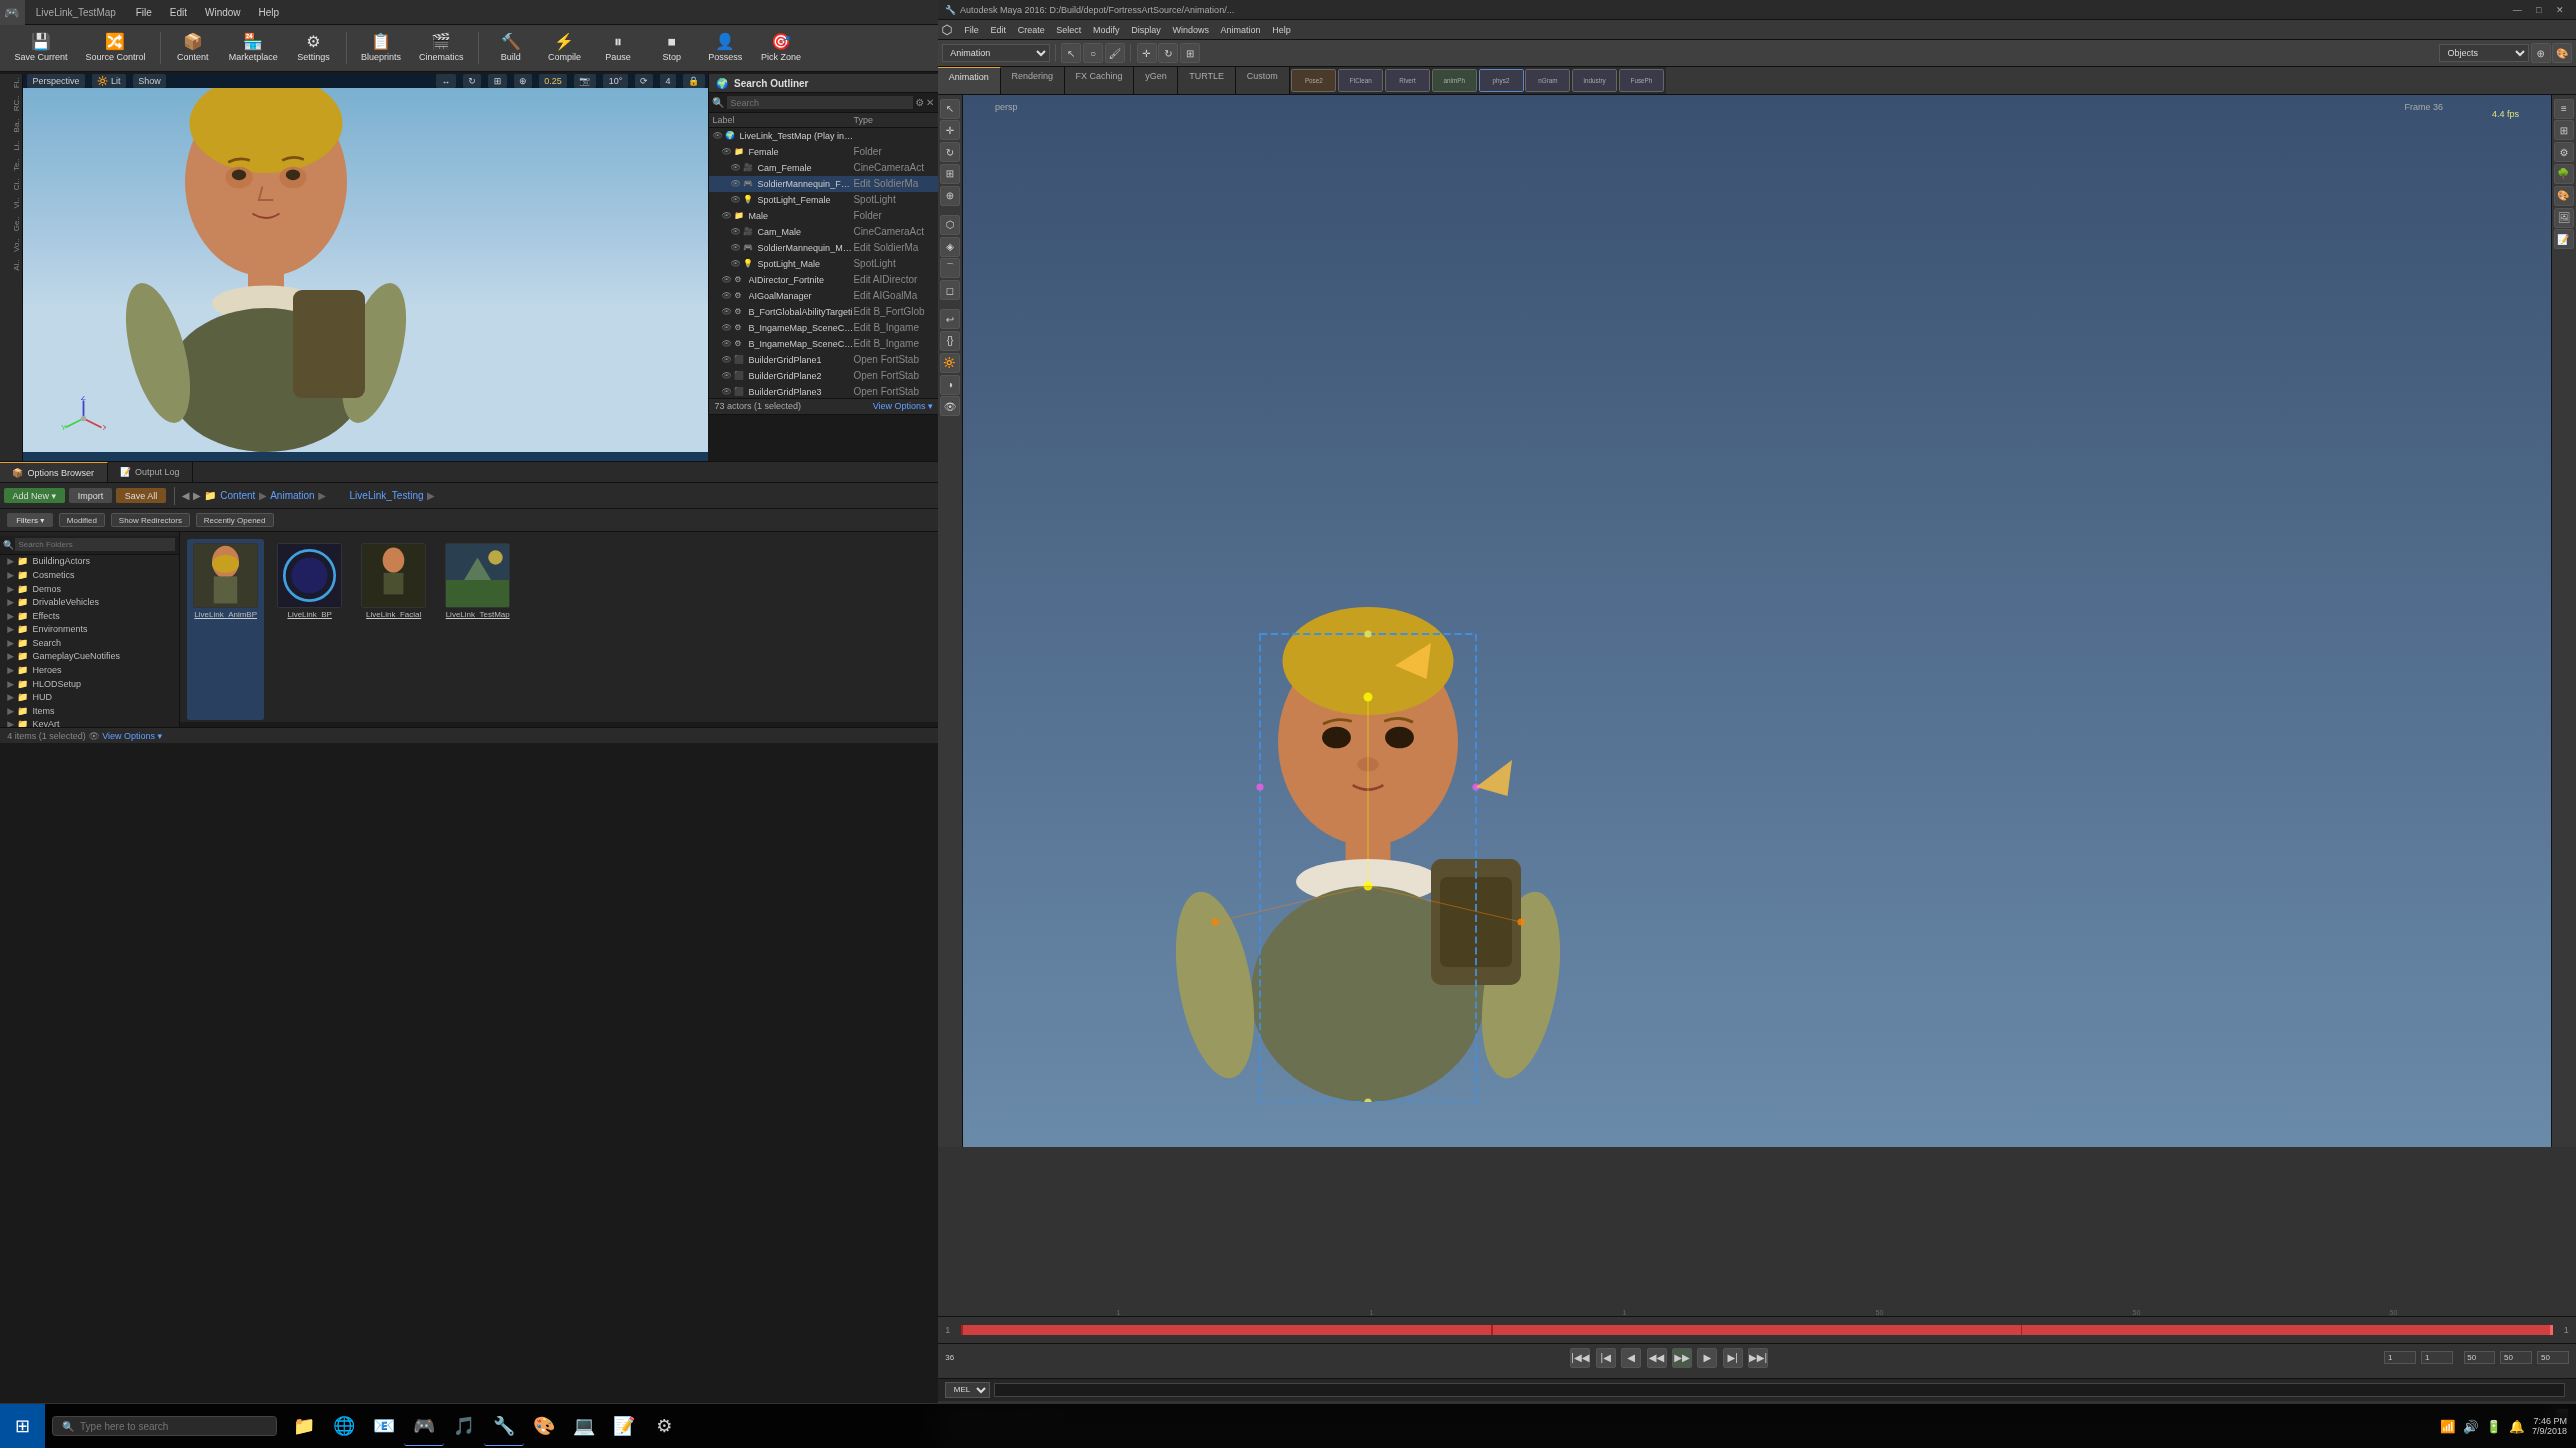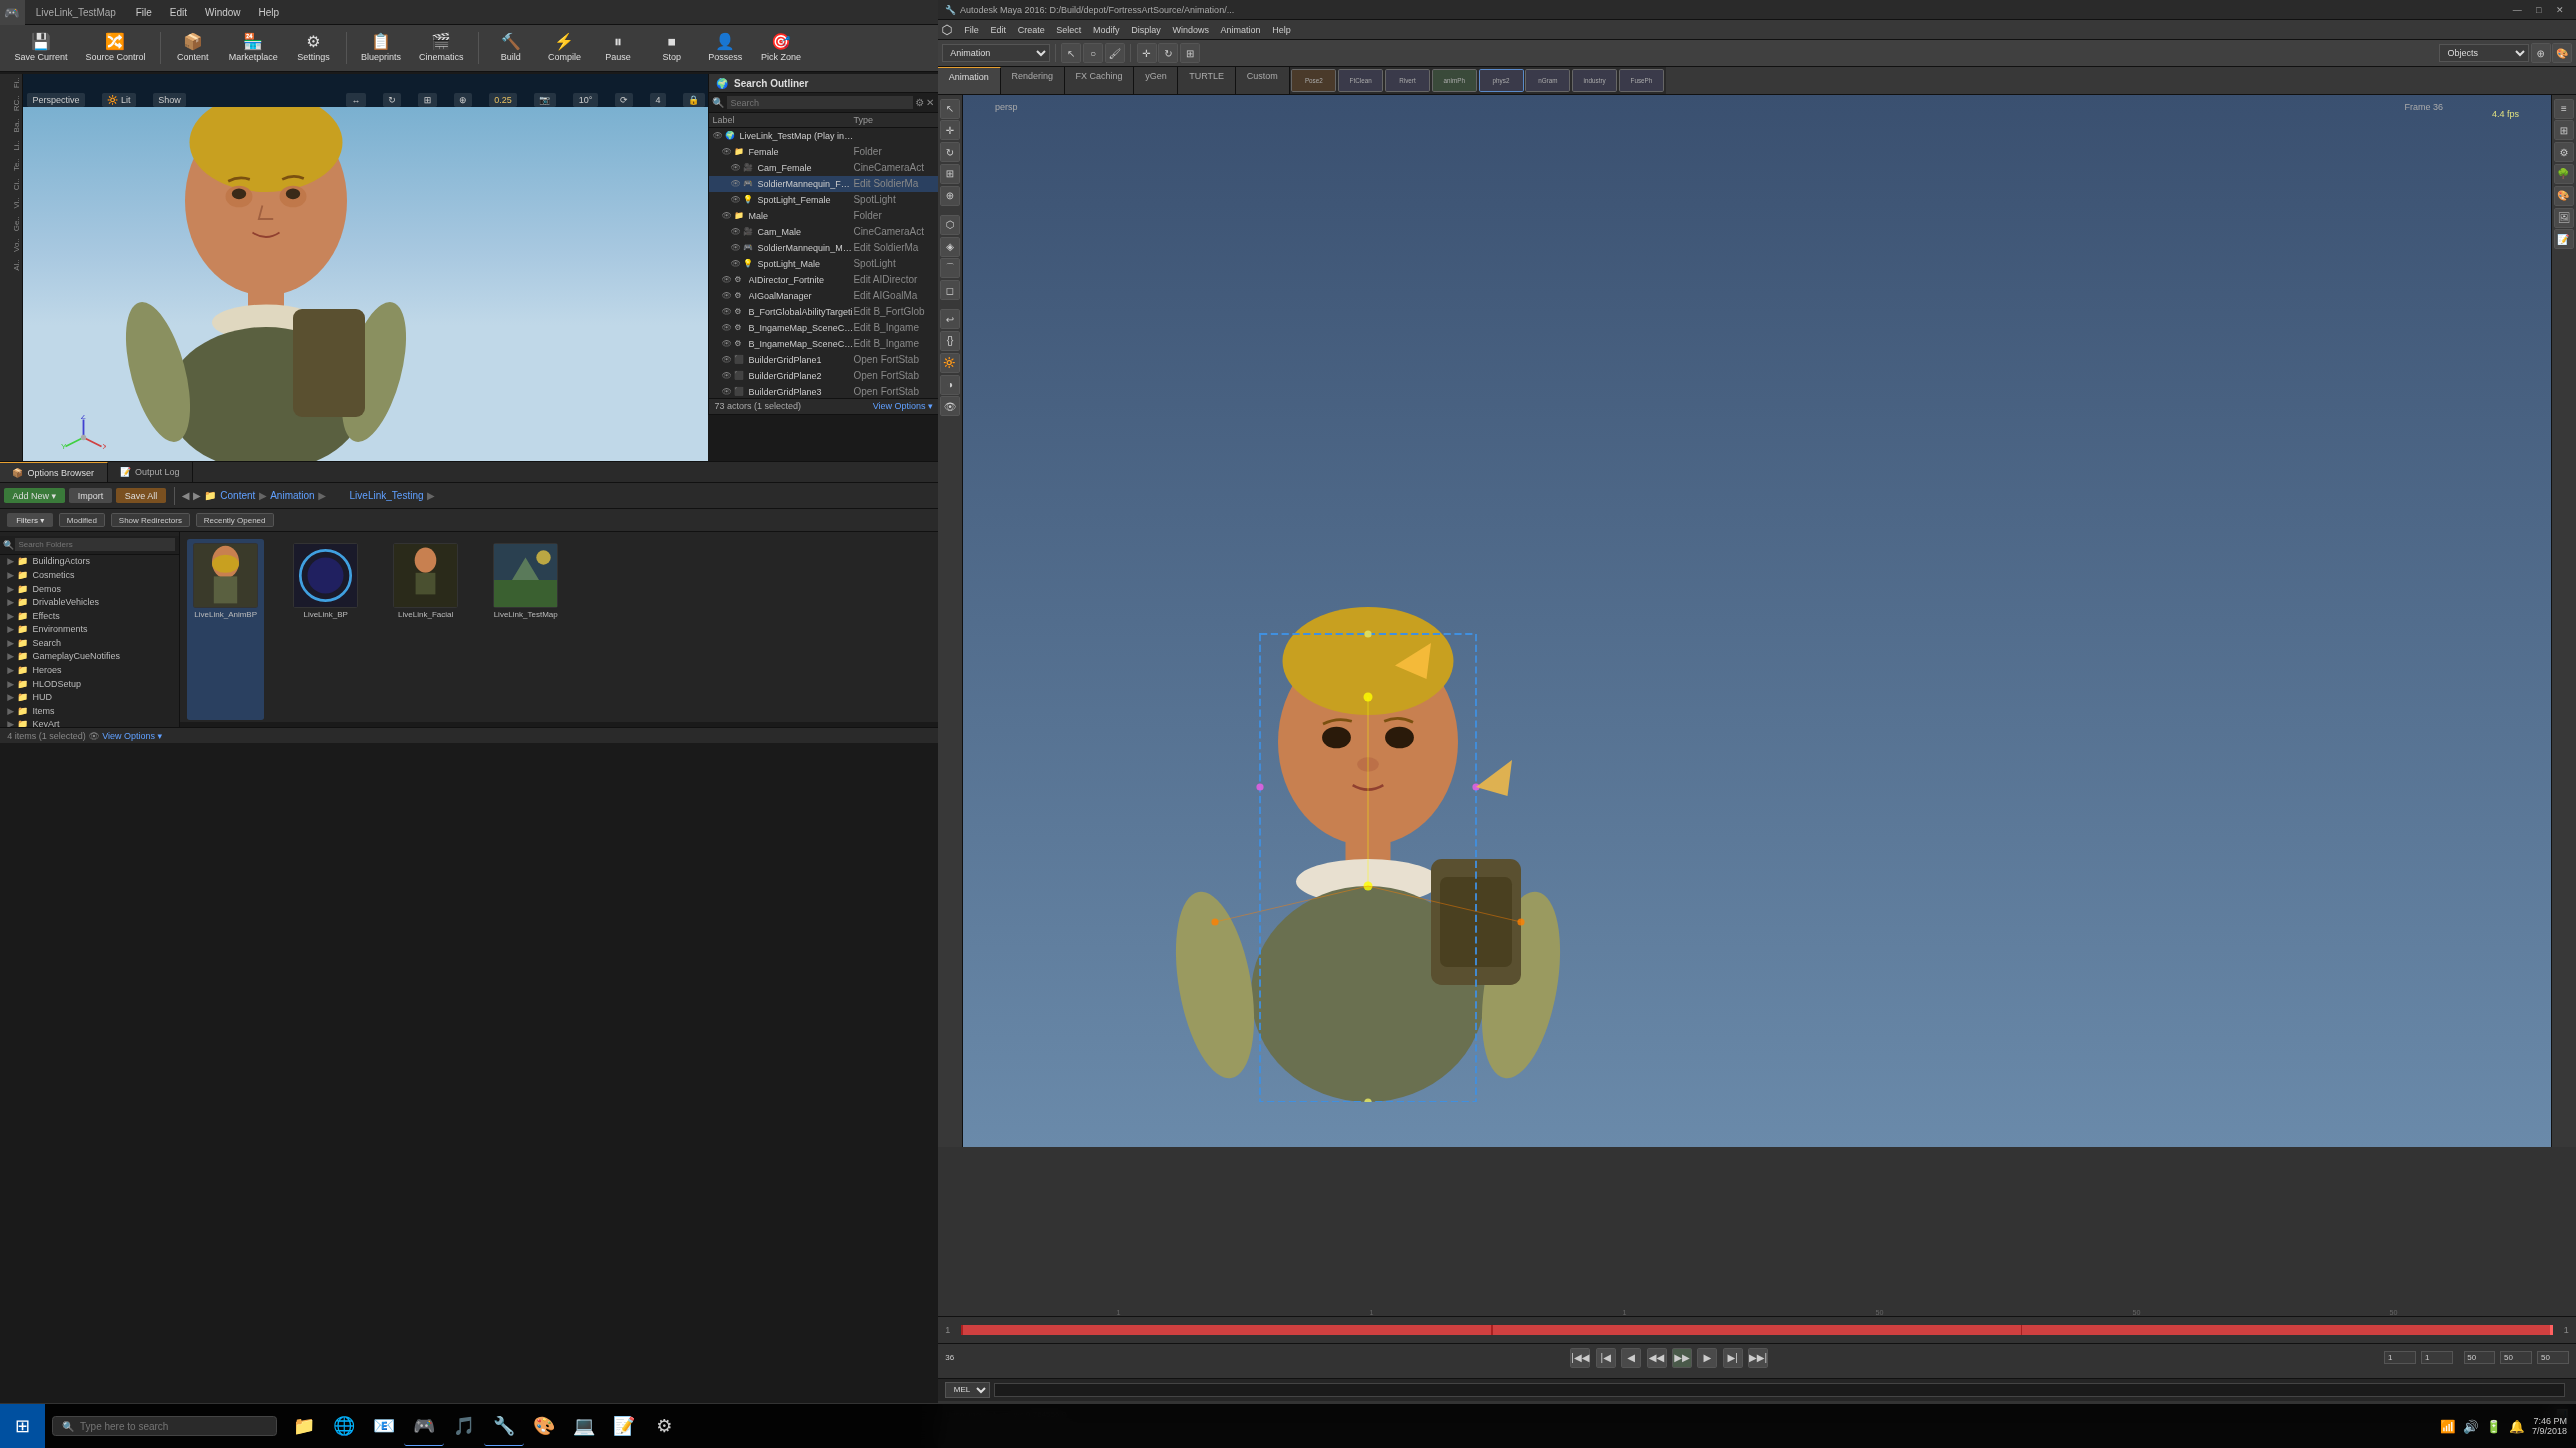--- a/index.html
+++ b/index.html
@@ -19,21 +19,21 @@
     .toolbar-btn { display: flex; flex-direction: column; align-items: center; justify-content: center; padding: 2.7px 7.2px; cursor: pointer; border-radius: 2.7px; min-width: 50px; color: #ddd; font-size: 9px; gap: 1.8px; }
     .toolbar-btn .icon { font-size: 16px; line-height: 1; }
     .toolbar-sep { width: 0.9px; height: 32px; background: #555; margin: 0 3.6px; }
     .toolbar-btn.orange .icon { color: #e8a030; }
     .toolbar-btn.green .icon { color: #50c050; }
     .toolbar-btn.blue .icon { color: #5090e0; }
     .sidebar-label { writing-mode: vertical-lr; transform: rotate(180deg); font-size: 8px; color: #888; padding: 3.6px 1.8px; cursor: pointer; }
 
     
     #viewport { position: absolute; left: 23.4px; top: 74px; width: 685px; height: 387px; background: #1a3a5a; overflow: hidden; }
-    #viewport-toolbar { display: flex; align-items: flex-end; background: rgba(0,0,0,0.5); height: 33px; padding: 0 3.6px; gap: 17px; }
+    #viewport-toolbar { display: flex; align-items: flex-start; background: rgba(0,0,0,0.5); height: 14px; padding: 0 3.6px; gap: 7px; }
     .vp-btn { color: #ccc; font-size: 9px; padding: 1.8px 5.4px; cursor: pointer; background: rgba(255,255,255,0.1); border-radius: 1.8px; }
     #viewport-scene { width: 100%; height: calc(100% - 23.4px); background: linear-gradient(180deg, #7ab0d0 0%, #a8c8e0 40%, #c0d8e8 60%); position: relative; overflow: hidden; }
     .ground-indicator { position: absolute; bottom: 9px; left: 18px; display: flex; gap: 3.6px; }
 
     
     #world-outliner { position: absolute; right: 0; left: 708px; top: 74px; width: 230px; background: #252525; border-left: 0.9px solid #111; border-bottom: 0.9px solid #111; }
     #wo-header { background: #333; padding: 3.6px 7.2px; display: flex; align-items: center; gap: 5.4px; font-size: 10px; font-weight: bold; color: #ddd; border-bottom: 0.9px solid #111; }
     #wo-search { display: flex; align-items: center; padding: 2.7px 3.6px; background: #1e1e1e; border-bottom: 0.9px solid #111; gap: 1.8px; }
     #wo-search input { flex: 1; background: #333; border: none; color: #ccc; font-size: 9px; padding: 1.8px 3.6px; outline: none; }
     #wo-cols { display: flex; padding: 1.8px 3.6px; background: #2a2a2a; border-bottom: 0.9px solid #111; font-size: 9px; color: #999; }
@@ -71,21 +71,21 @@
     .cb-btn { background: #4a4a4a; border: none; color: #ddd; padding: 2.7px 9px; font-size: 9px; cursor: pointer; border-radius: 1.8px; }
     .cb-btn.green { background: #3a7a3a; }
     .cb-btn.orange { background: #7a5020; }
     #cb-main { display: flex; height: calc(100% - 65px); }
     #cb-folders { width: 180px; background: #222; border-right: 0.9px solid #111; overflow-y: auto; padding: 3.6px 0; }
     .folder-item { display: flex; align-items: center; padding: 1.8px 7.2px; font-size: 9px; color: #bbb; cursor: pointer; gap: 3.6px; }
     .folder-item .fi-arrow { color: #666; }
     #cb-filters { display: flex; align-items: center; padding: 3.6px 7.2px; background: #2a2a2a; border-bottom: 0.9px solid #111; gap: 5.4px; flex-wrap: wrap; }
     .filter-chip { background: #3a3a3a; border: 0.9px solid #555; color: #ccc; padding: 1.8px 7.2px; font-size: 8px; cursor: pointer; border-radius: 1.8px; }
     .filter-chip.active { background: #4a5a7a; border-color: #7a9aca; }
-    #cb-assets { display: flex; flex-wrap: wrap; gap: 23px; padding: 7.2px; }
+    #cb-assets { display: flex; flex-wrap: wrap; gap: 7px; padding: 7.2px; text-decoration: underline; }
     .asset-item { width: 77px; display: flex; flex-direction: column; align-items: center; gap: 2.7px; cursor: pointer; padding: 3.6px; border-radius: 2.7px; }
     .asset-item.selected { background: #2a4060; }
     .asset-thumb { width: 65px; height: 65px; background: #333; border-radius: 2.7px; display: flex; align-items: center; justify-content: center; overflow: hidden; }
     .asset-label { font-size: 8px; color: #bbb; text-align: center; word-break: break-all; }
     #cb-status { padding: 2.7px 7.2px; background: #2a2a2a; border-top: 0.9px solid #111; font-size: 9px; color: #888; }
 
     
     #maya-panel { position: absolute; left: 938px; top: 0; right: 0; bottom: 0; background: #333; }
     #maya-title { background: #2a2a2a; height: 20px; display: flex; align-items: center; padding: 0 7.2px; gap: 3.6px; border-bottom: 0.9px solid #111; font-size: 9px; color: #aaa; }
     #maya-menu-bar { background: #383838; height: 20px; display: flex; align-items: center; padding: 0 3.6px; gap: 0.9px; border-bottom: 0.9px solid #111; }

